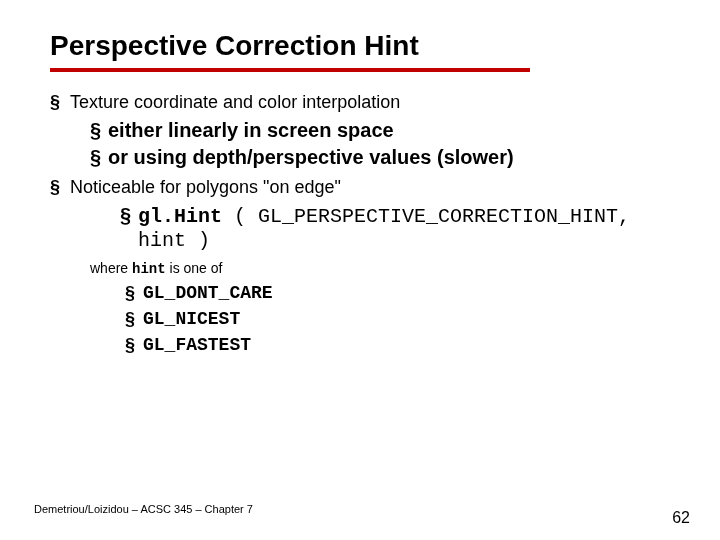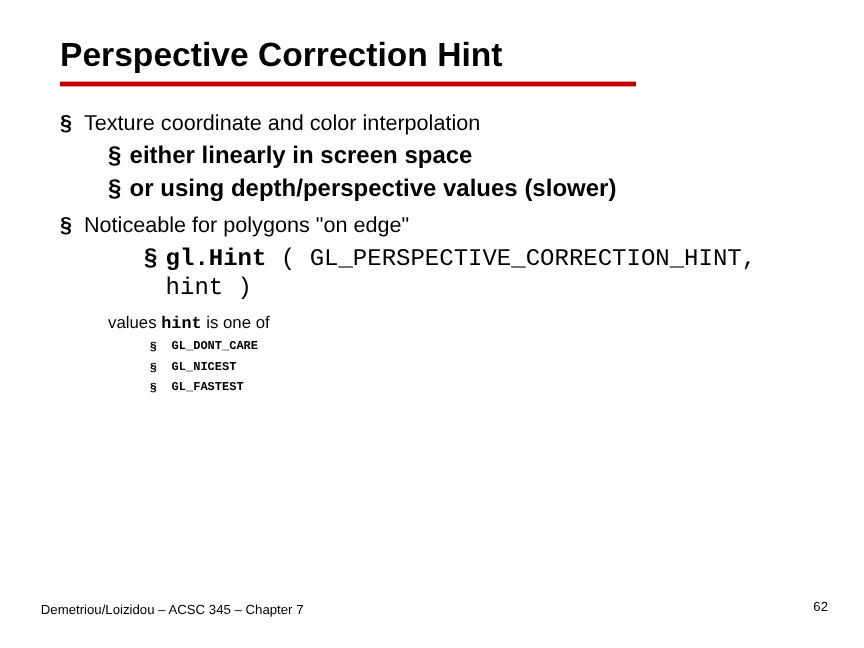--- a/index.html
+++ b/index.html
@@ -80,21 +80,21 @@
   .where-line {
     font-size: 14px;
     margin-top: 8px;
     margin-left: 20px;
   }
   .hint-list {
     margin-top: 6px;
     margin-left: 55px;
   }
   .hint-list > li {
-    font-size: 10px;
+    font-size: 18px;
     font-weight: bold;
     font-family: "Courier New", Courier, monospace;
     margin-bottom: 6px;
     padding-left: 18px;
     position: relative;
   }
   .hint-list > li::before {
     content: "§";
     position: absolute;
     left: 0;
@@ -104,22 +104,22 @@
   .footer-left {
     position: absolute;
     left: 34px;
     bottom: 25px;
     font-size: 11px;
     color: #000;
   }
   .footer-right {
     position: absolute;
     right: 30px;
-    bottom: 28px;
-    font-size: 11px;
+    bottom: 13px;
+    font-size: 16px;
     color: #000;
   }
 </style>
 </head>
 <body>
 
 <div class="title">Perspective Correction Hint</div>
 <div class="title-rule"></div>
 
 <ul class="lvl1">
@@ -131,21 +131,21 @@
     </ul>
   </li>
   <li>
     <span>Noticeable for polygons "on edge"</span>
     <ul class="lvl3">
       <li>
         <span class="mono bold">gl.Hint</span><span class="mono"> ( </span><span class="mono">GL_PERSPECTIVE_CORRECTION_HINT</span><span class="mono">, </span><span class="mono">hint</span><span class="mono"> )</span>
       </li>
     </ul>
     <div class="where-line">
-      <span>values </span><span class="mono bold">hint</span><span> is one of</span>
+      <span>where </span><span class="mono bold">hint</span><span> is one of</span>
     </div>
     <ul class="hint-list">
       <li>GL_DONT_CARE</li>
       <li>GL_NICEST</li>
       <li>GL_FASTEST</li>
     </ul>
   </li>
 </ul>
 
 <div class="footer-left">Demetriou/Loizidou – ACSC 345 – Chapter 7</div>

